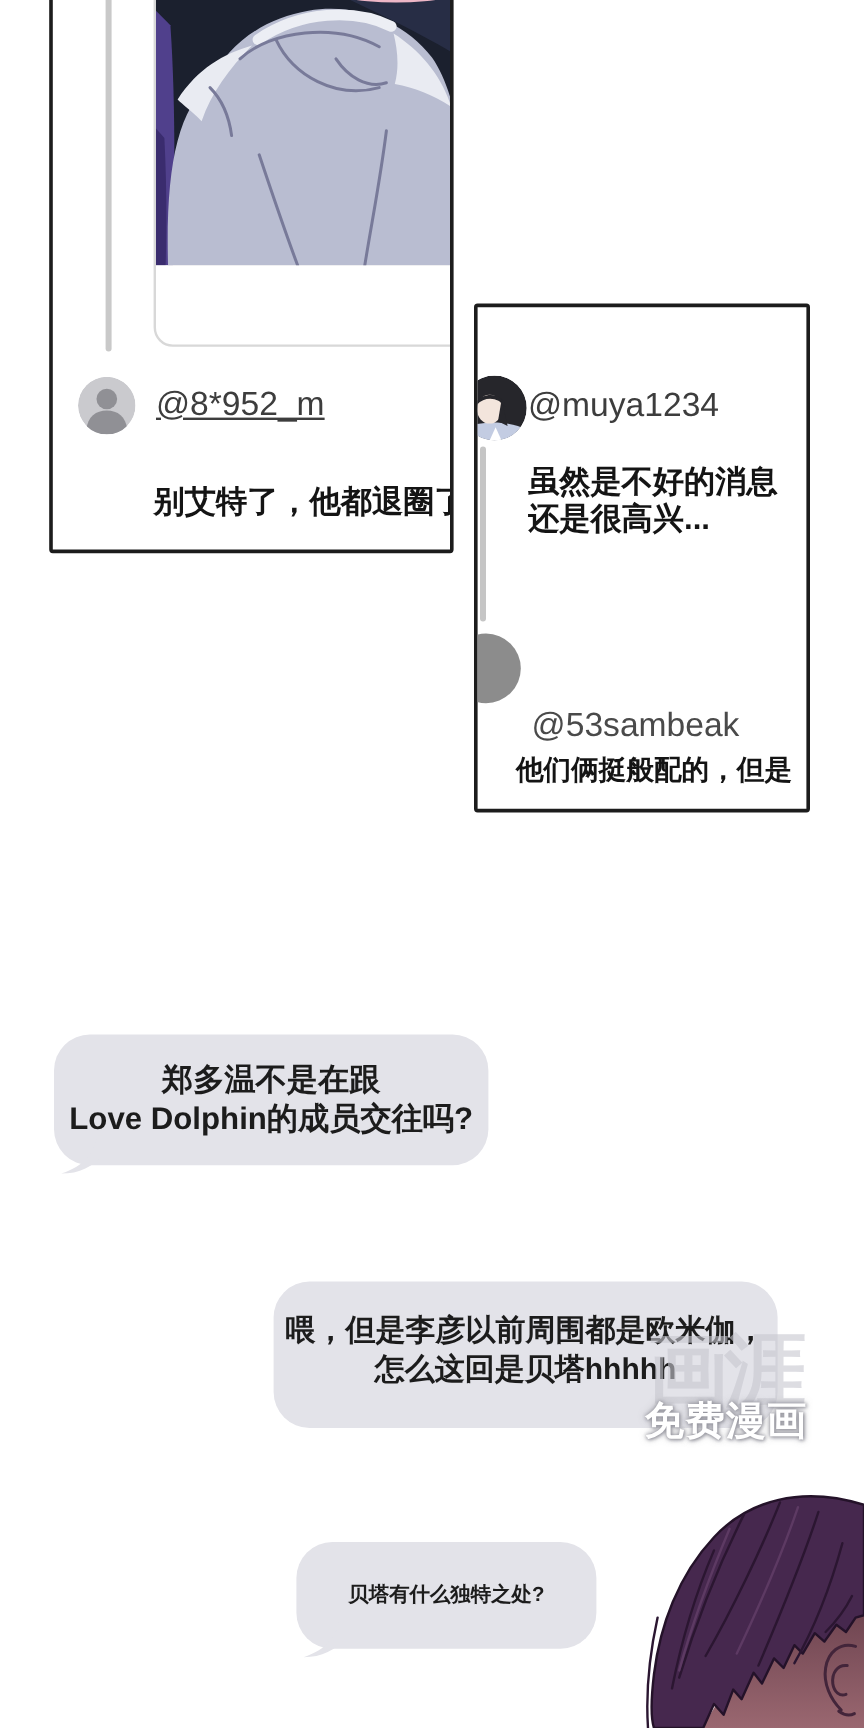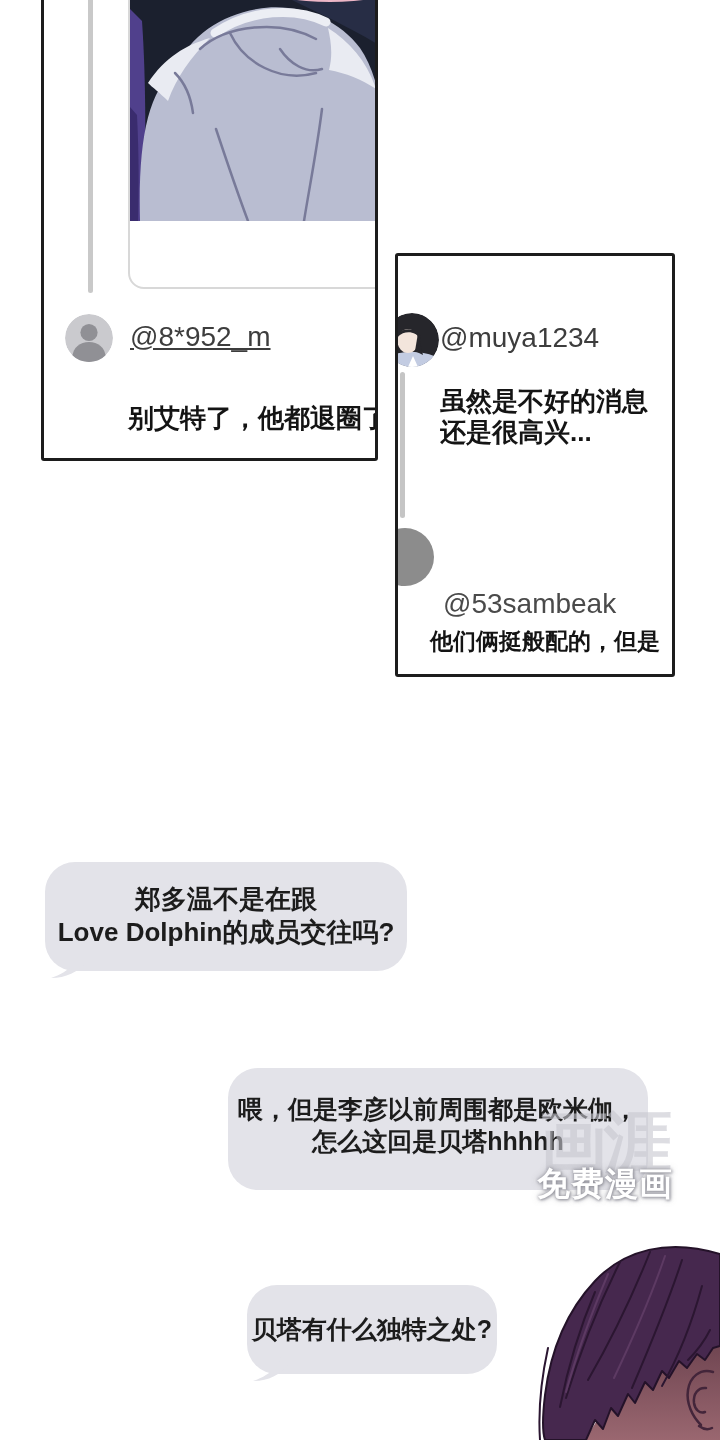--- a/index.html
+++ b/index.html
@@ -35,21 +35,21 @@
   .cmt2{left:42px;top:130px;font-size:26px;line-height:31px;}
   .cmt2 span{display:block;}
   .cmt3{left:32px;top:347px;font-size:23px;text-align:right;}
 
   
   .bubble{position:absolute;background:#e3e3e9;border-radius:30px;
           font-weight:700;color:#1c1c1c;text-align:center;}
   .bubble span{display:block;}
   .b1{left:45px;top:862px;width:362px;height:109px;font-size:26px;line-height:33px;padding-top:21px;box-sizing:border-box;}
   .b2{left:228px;top:1068px;width:420px;height:122px;font-size:25px;line-height:32px;padding-top:25px;box-sizing:border-box;}
-  .b3{left:247px;top:1285px;width:250px;height:89px;font-size:25px;line-height:30px;padding-top:29px;box-sizing:border-box;}
+  .b3{left:247px;top:1285px;width:250px;height:89px;font-size:17px;line-height:30px;padding-top:29px;box-sizing:border-box;}
   .tail{position:absolute;left:0px;bottom:-9px;}
 
   
   .wm{position:absolute;z-index:5;pointer-events:none;}
   .wm-logo{left:540px;top:1098px;font-size:68px;font-weight:900;letter-spacing:-4px;
            color:rgba(198,198,206,0.60);font-family:"DejaVu Sans",sans-serif;}
   .wm-label{left:537px;top:1162px;font-size:33px;font-weight:700;letter-spacing:1px;color:#ffffff;
             text-shadow:0 0 3px rgba(150,150,158,.95),0 0 6px rgba(150,150,158,.8),1px 1px 3px rgba(140,140,150,.8);}
 
   

